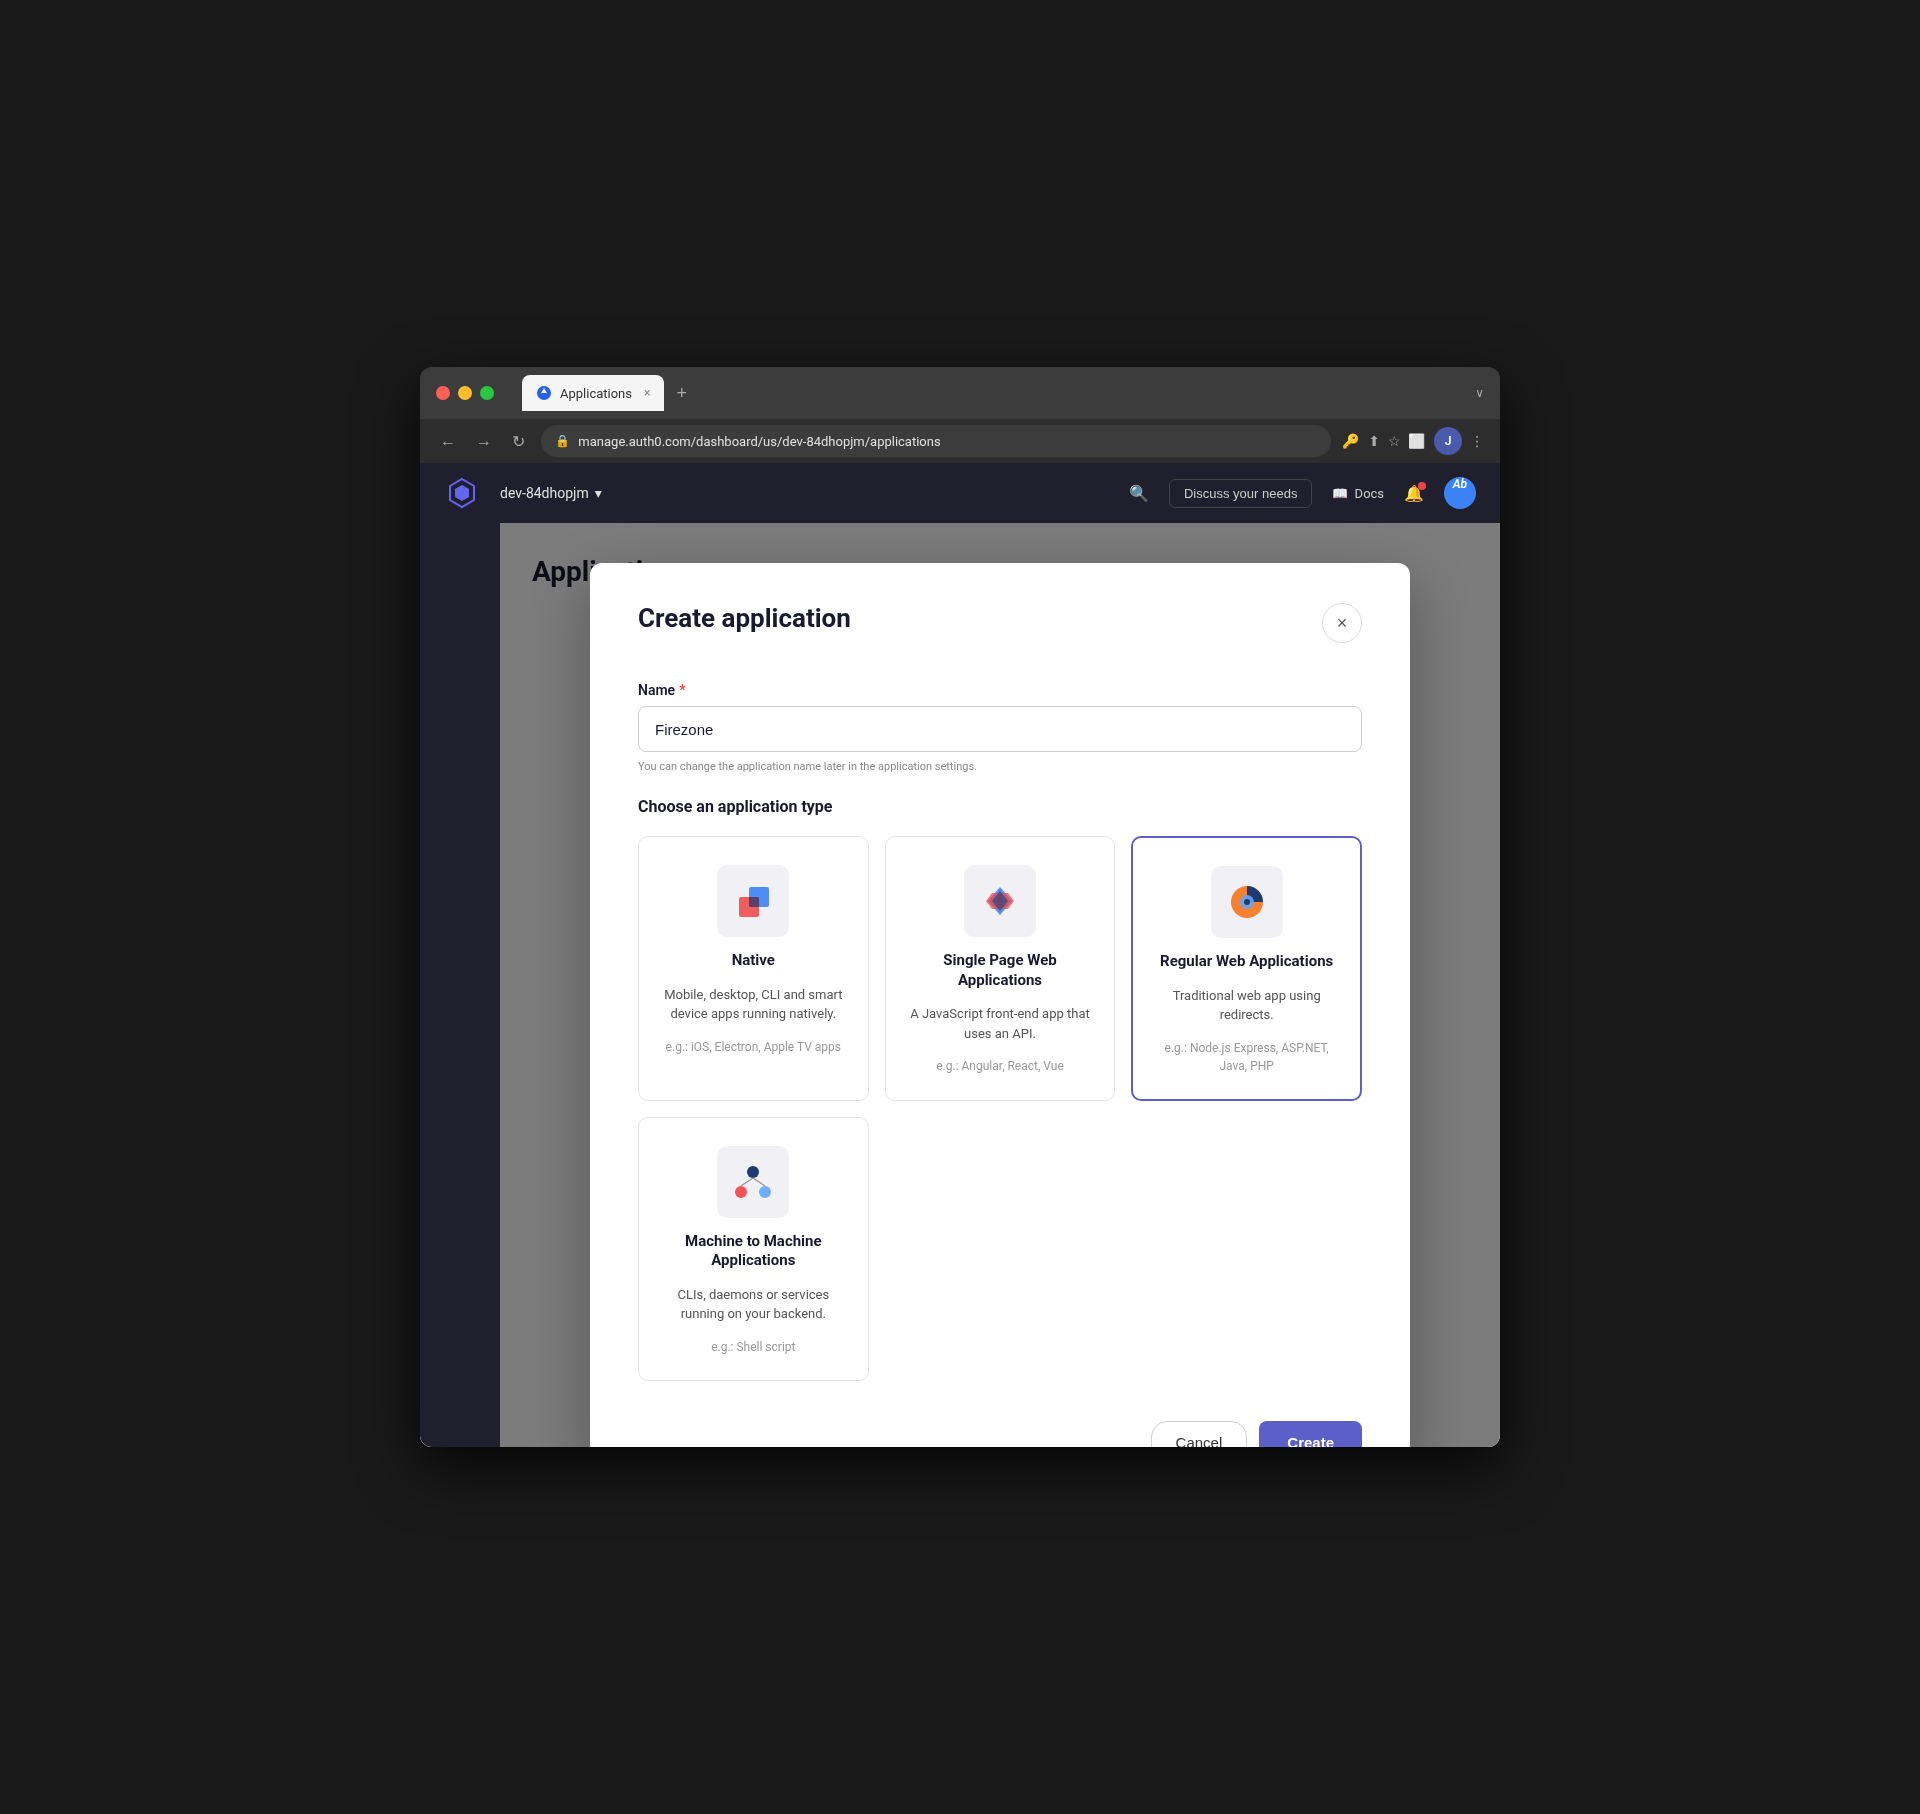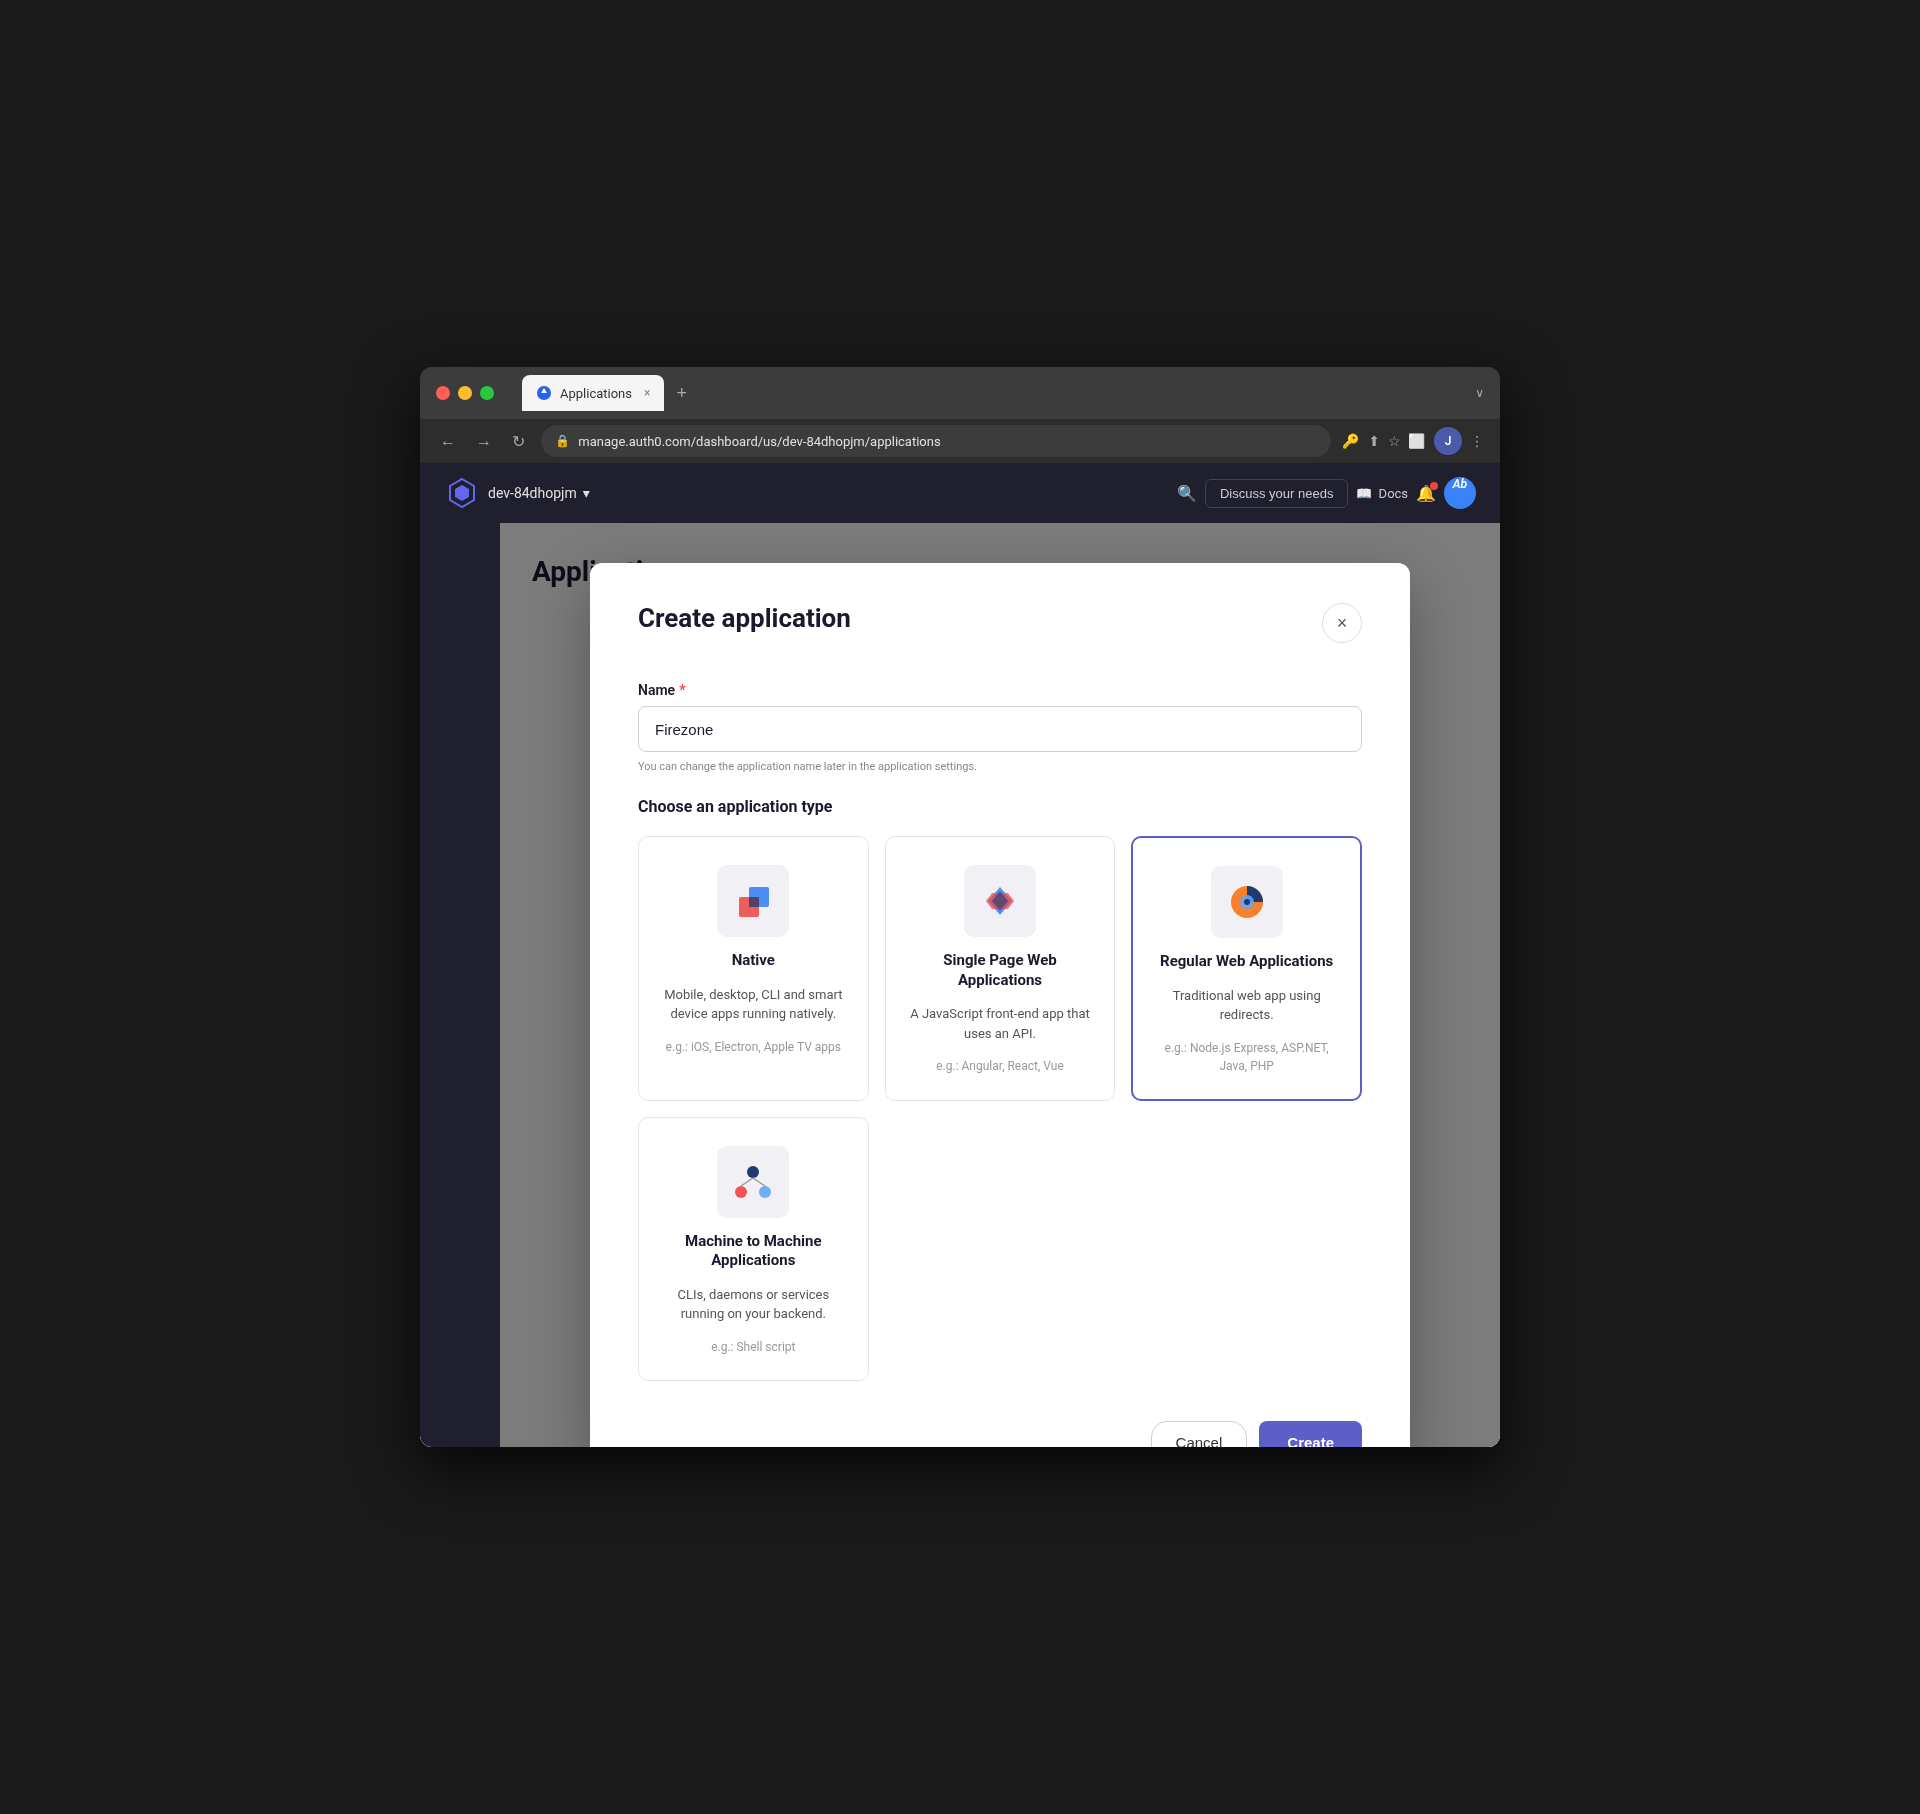--- a/index.html
+++ b/index.html
@@ -179,21 +179,21 @@
       overflow: hidden;
     }
 
     
     .app-header {
       background: #1f1f2e;
       height: 60px;
       display: flex;
       align-items: center;
       padding: 0 24px;
-      gap: 8px;
+      gap: 20px;
       flex-shrink: 0;
     }
 
     .app-logo {
       width: 36px;
       height: 36px;
     }
 
     .tenant-selector {
       display: flex;

